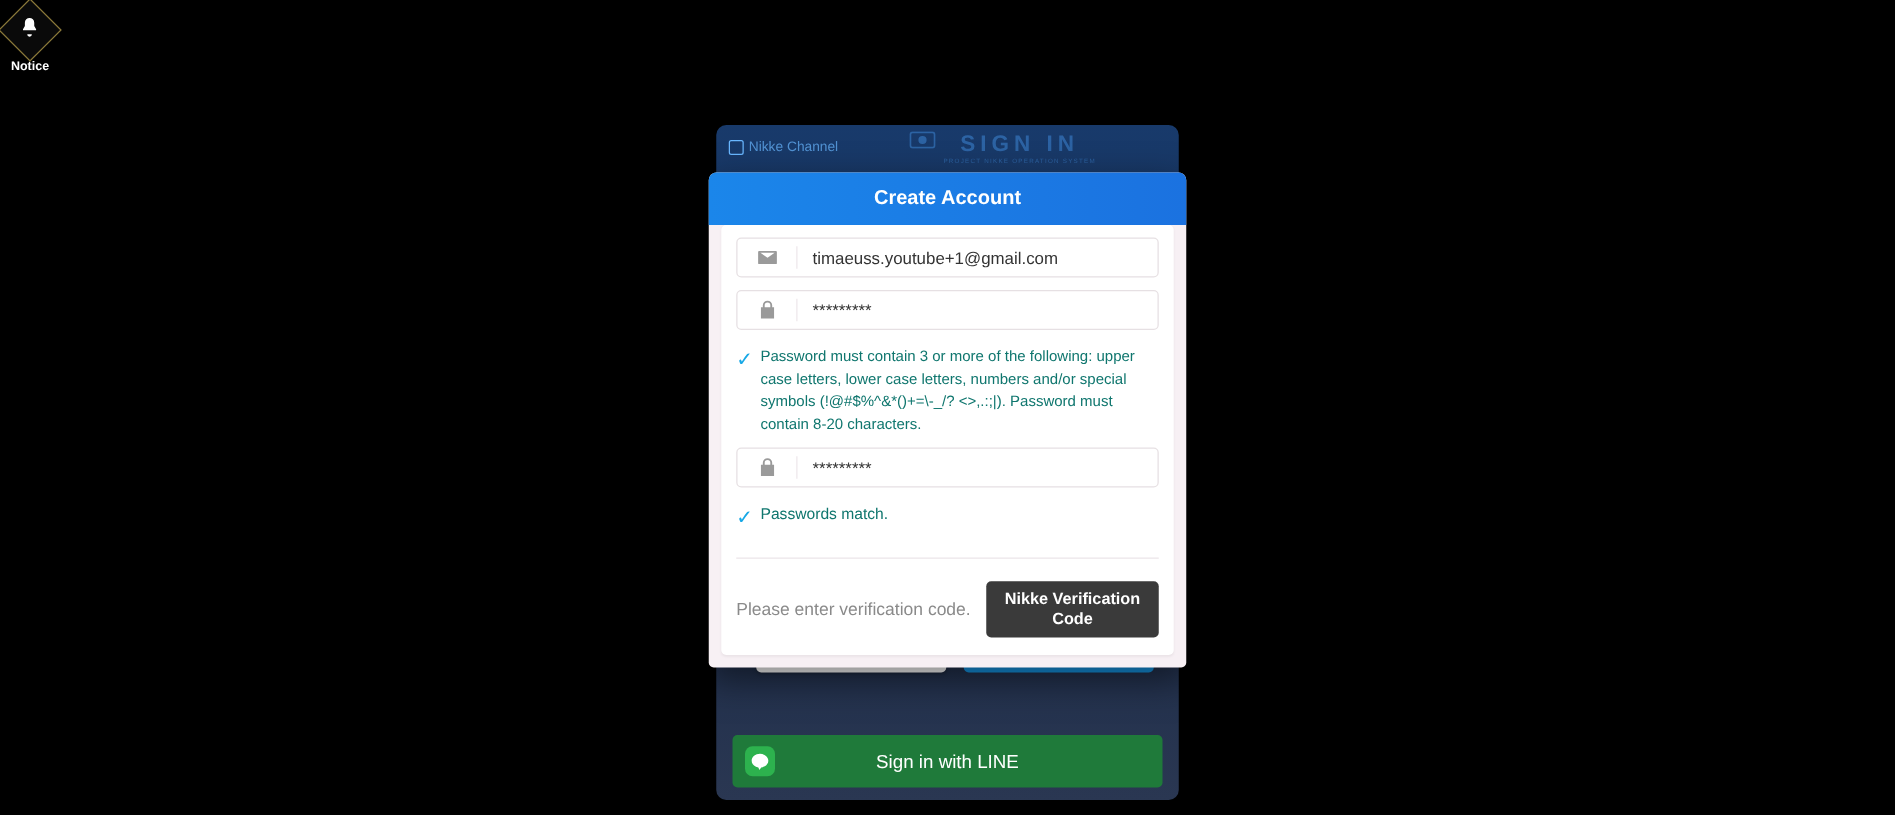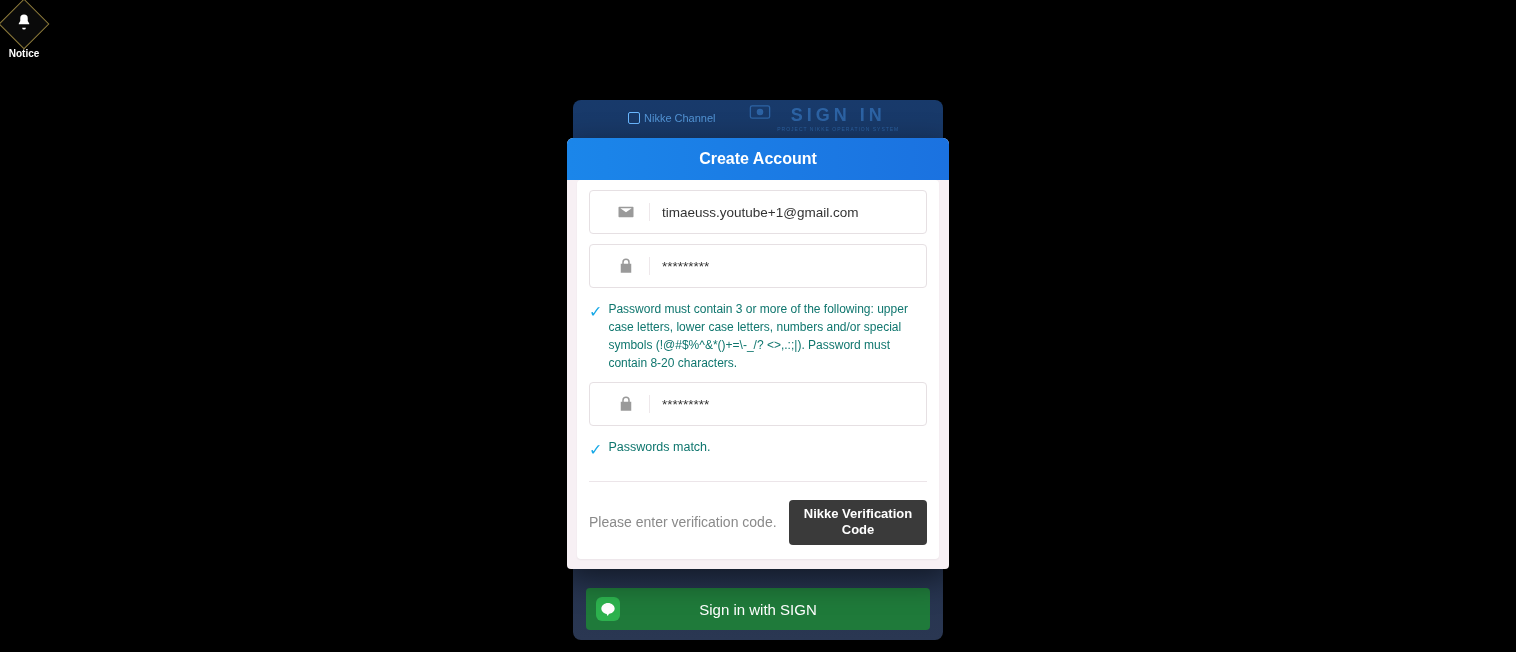--- a/index.html
+++ b/index.html
@@ -19,21 +19,21 @@
 
   
   .signin-panel {
     position: absolute; left: 573px; top: 100px;
     width: 370px; height: 540px;
     background: linear-gradient(#183a6b, #1b2b48 60%, #2a3752);
     border-radius: 8px;
     box-shadow: 0 6px 24px rgba(0,0,0,0.6);
     overflow: hidden;
   }
-  .signin-header { height: 36px; display: flex; align-items: center; padding: 0 10px; margin-left: 45px; }
+  .signin-header { height: 36px; display: flex; align-items: center; padding: 0 10px; }
   .nikke-chk { width: 12px; height: 12px; border: 1.5px solid #69b7ff; border-radius: 2px; margin-right: 4px; }
   .nikke-label { color: #69b7ff; font-size: 11px; opacity: .7; }
   .signin-title-wrap { flex:1; text-align:center; display:flex; align-items:flex-start; justify-content:center; gap:6px; }
   .signin-title-big { font-family: "Arial Black", sans-serif; letter-spacing: 4px; font-weight: 900; font-size: 18px; color:#3e86d4; opacity:.55; }
   .signin-sub { font-size:5px; color:#3e86d4; opacity:.5; letter-spacing:1px; }
 
   .line-btn {
     position:absolute; left:13px; right:13px; bottom:10px;
     height: 42px; background:#1f7a3a; color:#fff;
     display:flex; align-items:center; justify-content:center;
@@ -58,21 +58,21 @@
   .modal-body { padding: 0 10px 10px; }
   .form-card {
     background:#fff; margin-top:0; border-radius:4px;
     padding: 10px 12px 14px;
     box-shadow: 0 1px 2px rgba(0,0,0,0.05);
   }
 
   .field {
     display:flex; align-items:center;
     border:1px solid #e6e0e3; border-radius:4px;
-    height:44px; margin-top:10px; background:#fff;padding-left:12px;
+    height:32px; margin-top:10px; background:#fff;
   }
   .field:first-child { margin-top:0; }
   .field .icon-cell {
     width:48px; display:flex; align-items:center; justify-content:center;
     border-right:1px solid #eee8eb; color:#888;
   }
   .field input {
     flex:1; border:none; outline:none; font-size:13.5px; padding:0 12px;
     color:#333; background:transparent;
   }
@@ -157,21 +157,21 @@
       <span>Complete</span>
     </button>
   </div>
 
   <div class="line-btn">
     <span class="line-icon">
       <svg width="16" height="16" viewBox="0 0 24 24" fill="#fff">
           <path d="M12 3C6.5 3 2 6.8 2 11.4c0 4 3.4 7.4 8 8.2l1.1 2.4c.1.3.5.3.7 0l1.6-2.6c4.9-.5 8.6-4 8.6-8C22 6.8 17.5 3 12 3z"></path>
         </svg>
     </span>
-    <span>Sign in with SIGN</span>
+    <span>Sign in with LINE</span>
   </div>
 </div>
 
 <div class="modal">
   <div class="modal-header">Create Account</div>
   <div class="modal-body">
     <div class="form-card">
 
       <div class="field">
         <span class="icon-cell">

